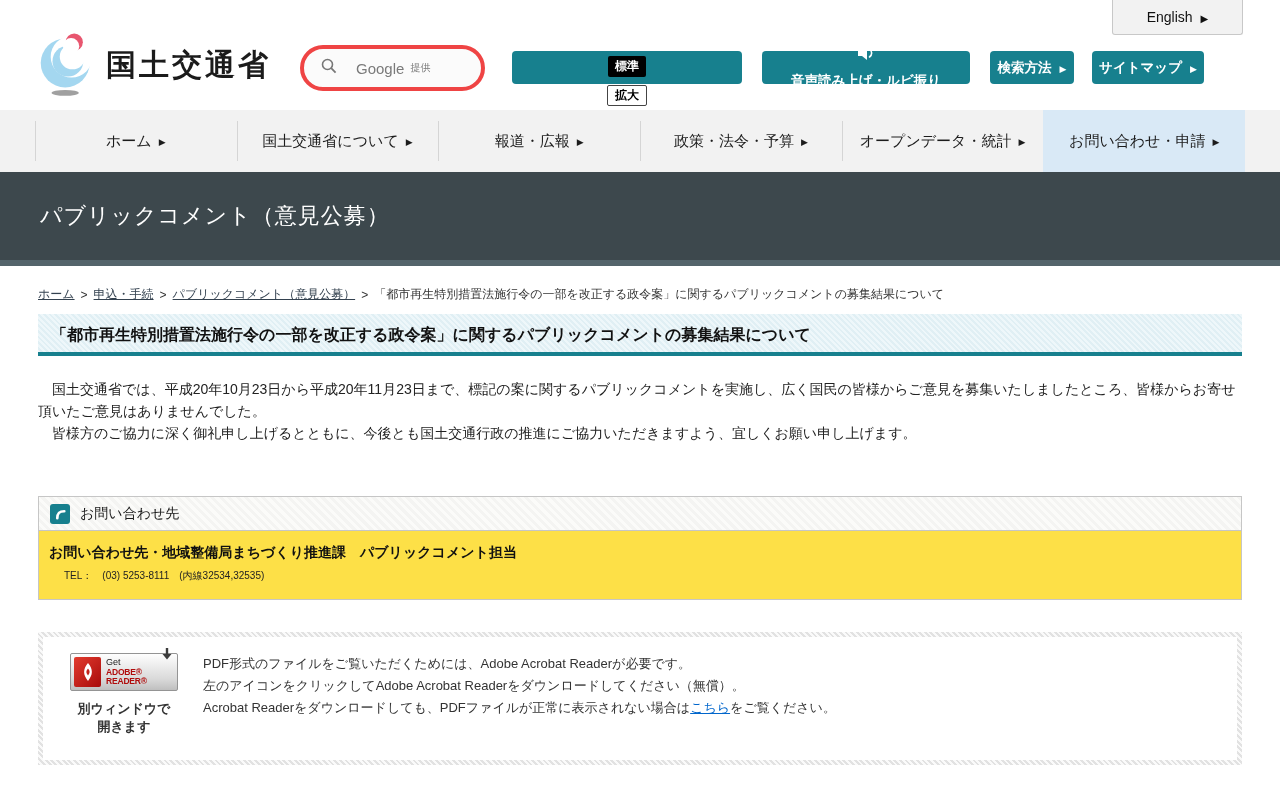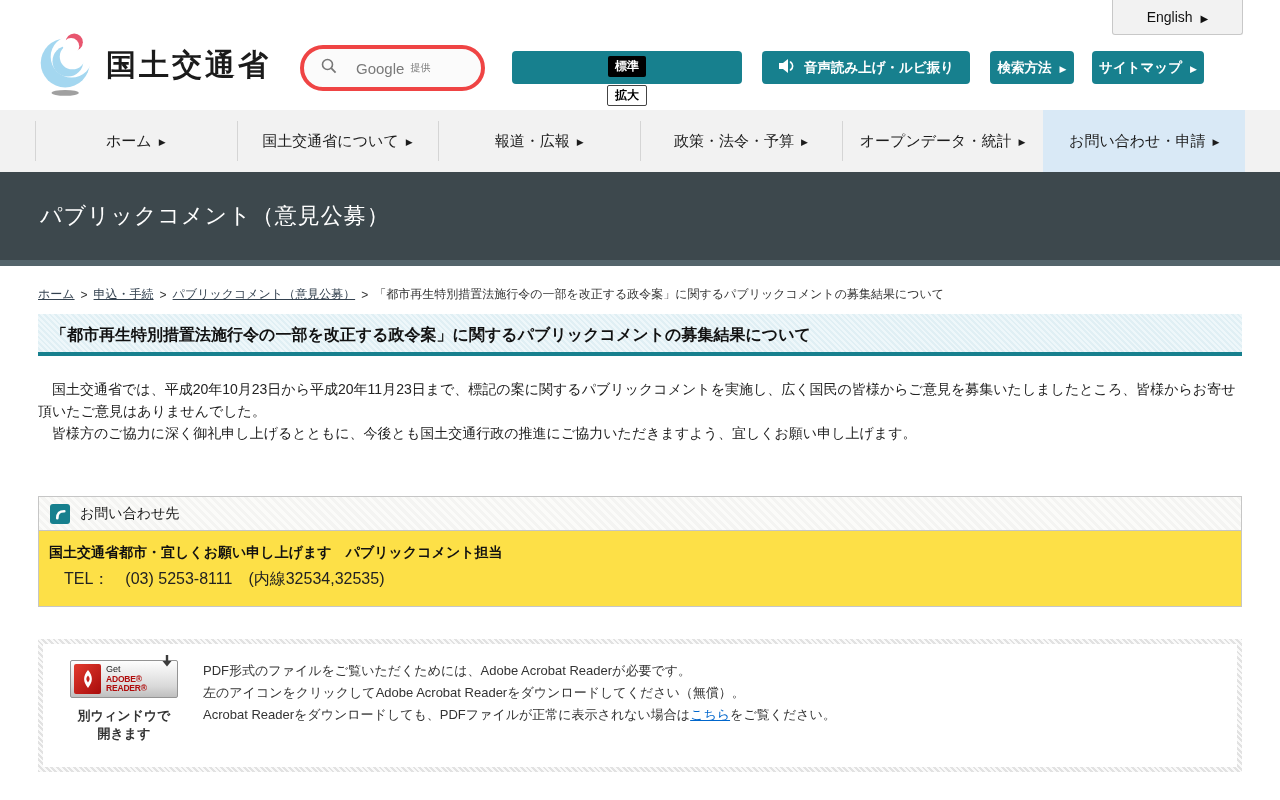--- a/index.html
+++ b/index.html
@@ -20,21 +20,21 @@
   .search-google { font-size:15px; color:#7a7a7a; }
   .search-provided { font-size:10px; color:#7a7a7a; margin-left:-12px; }
   .tbtn {
     background:#17808e; color:#fff; border:none; border-radius:4px; height:33px;
     display:flex; align-items:center; justify-content:center;
     font-size:13.5px; font-weight:bold; cursor:pointer; gap:8px;
     font-family: inherit;
   }
   .btn-row { position:absolute; left:512px; top:51px; display:flex; }
   .btn-fontsize { width:230px; margin-right:20px;flex-direction:column; }
-  .btn-tts { width:208px; margin-right:20px; }
+  .btn-tts { width:208px; margin-right:20px;flex-direction:column; }
   .btn-searchmethod { width:84px; margin-right:18px; }
   .btn-sitemap { width:112px; }
   .chip-std { background:#000; color:#fff; font-size:12px; font-weight:bold; padding:2px 7px; border-radius:2px; cursor:pointer; }
   .chip-large { background:#fff; color:#000; border:1px solid #444; font-size:12px; font-weight:bold; padding:1px 7px; border-radius:2px; cursor:pointer; }
   .arrow-sm { font-size:9px; position:relative; top:1px; }
   .btn-english {
     position:absolute; left:1112px; top:0; width:131px; height:35px;
     background:#f2f2f2; border:1px solid #c8c8c8; border-top:none;
     border-radius:0 0 3px 3px; display:flex; align-items:center; justify-content:center;
     gap:8px; font-size:14px; color:#111; cursor:pointer; font-family:inherit;
@@ -78,21 +78,21 @@
     height:34px; display:flex; align-items:center; gap:10px; padding-left:11px;
     background:repeating-linear-gradient(45deg,#f4f4f2 0 3px,#fbfbf9 3px 6px);
     border-bottom:1px solid #c6c6c6; font-size:14px; color:#1a1a1a;
   }
   .phone-badge {
     width:20px; height:20px; background:#17808e; border-radius:3px;
     display:flex; align-items:center; justify-content:center;
   }
   .contact-body { padding:13px 10px 16px; }
   .contact-dept { font-size:14px; font-weight:bold; color:#111; }
-  .contact-tel { font-size:16px; color:#222; margin-top:7px; padding-left:15px; }
+  .contact-tel { font-size:10px; color:#222; margin-top:7px; padding-left:15px; }
   
   .pdf-box {
     margin:32px 38px 0;
     background:repeating-linear-gradient(45deg,#e2e2e2 0 2px,#fafafa 2px 4px);
     padding:5px;
   }
   .pdf-inner { background:#fff; padding:14px 16px 24px; display:flex; }
   .pdf-left { width:130px; text-align:center; }
   .adobe-badge {
     position:relative; width:108px; height:38px; margin:2px auto 0;
@@ -230,21 +230,21 @@
   <div class="contact-box">
     <div class="contact-head">
       <span class="phone-badge">
         <svg width="14" height="14" viewBox="0 0 18 18" aria-hidden="true">
           <path d="M5.5 14.5 C5.5 8 8 5.5 14.5 5.5" fill="none" stroke="#fff" stroke-width="3.4" stroke-linecap="round"></path>
         </svg>
       </span>
       <span>お問い合わせ先</span>
     </div>
     <div class="contact-body">
-      <div class="contact-dept">国土交通省都市・宜しくお願い申し上げます　パブリックコメント担当</div>
+      <div class="contact-dept">お問い合わせ先・地域整備局まちづくり推進課　パブリックコメント担当</div>
       <div class="contact-tel">TEL：　(03) 5253-8111　(内線32534,32535)</div>
     </div>
   </div>
 
   <div class="pdf-box">
     <div class="pdf-inner">
       <div class="pdf-left">
         <div class="adobe-badge">
           <span class="adobe-red">
             <svg width="22" height="24" viewBox="0 0 32 32" aria-hidden="true">

